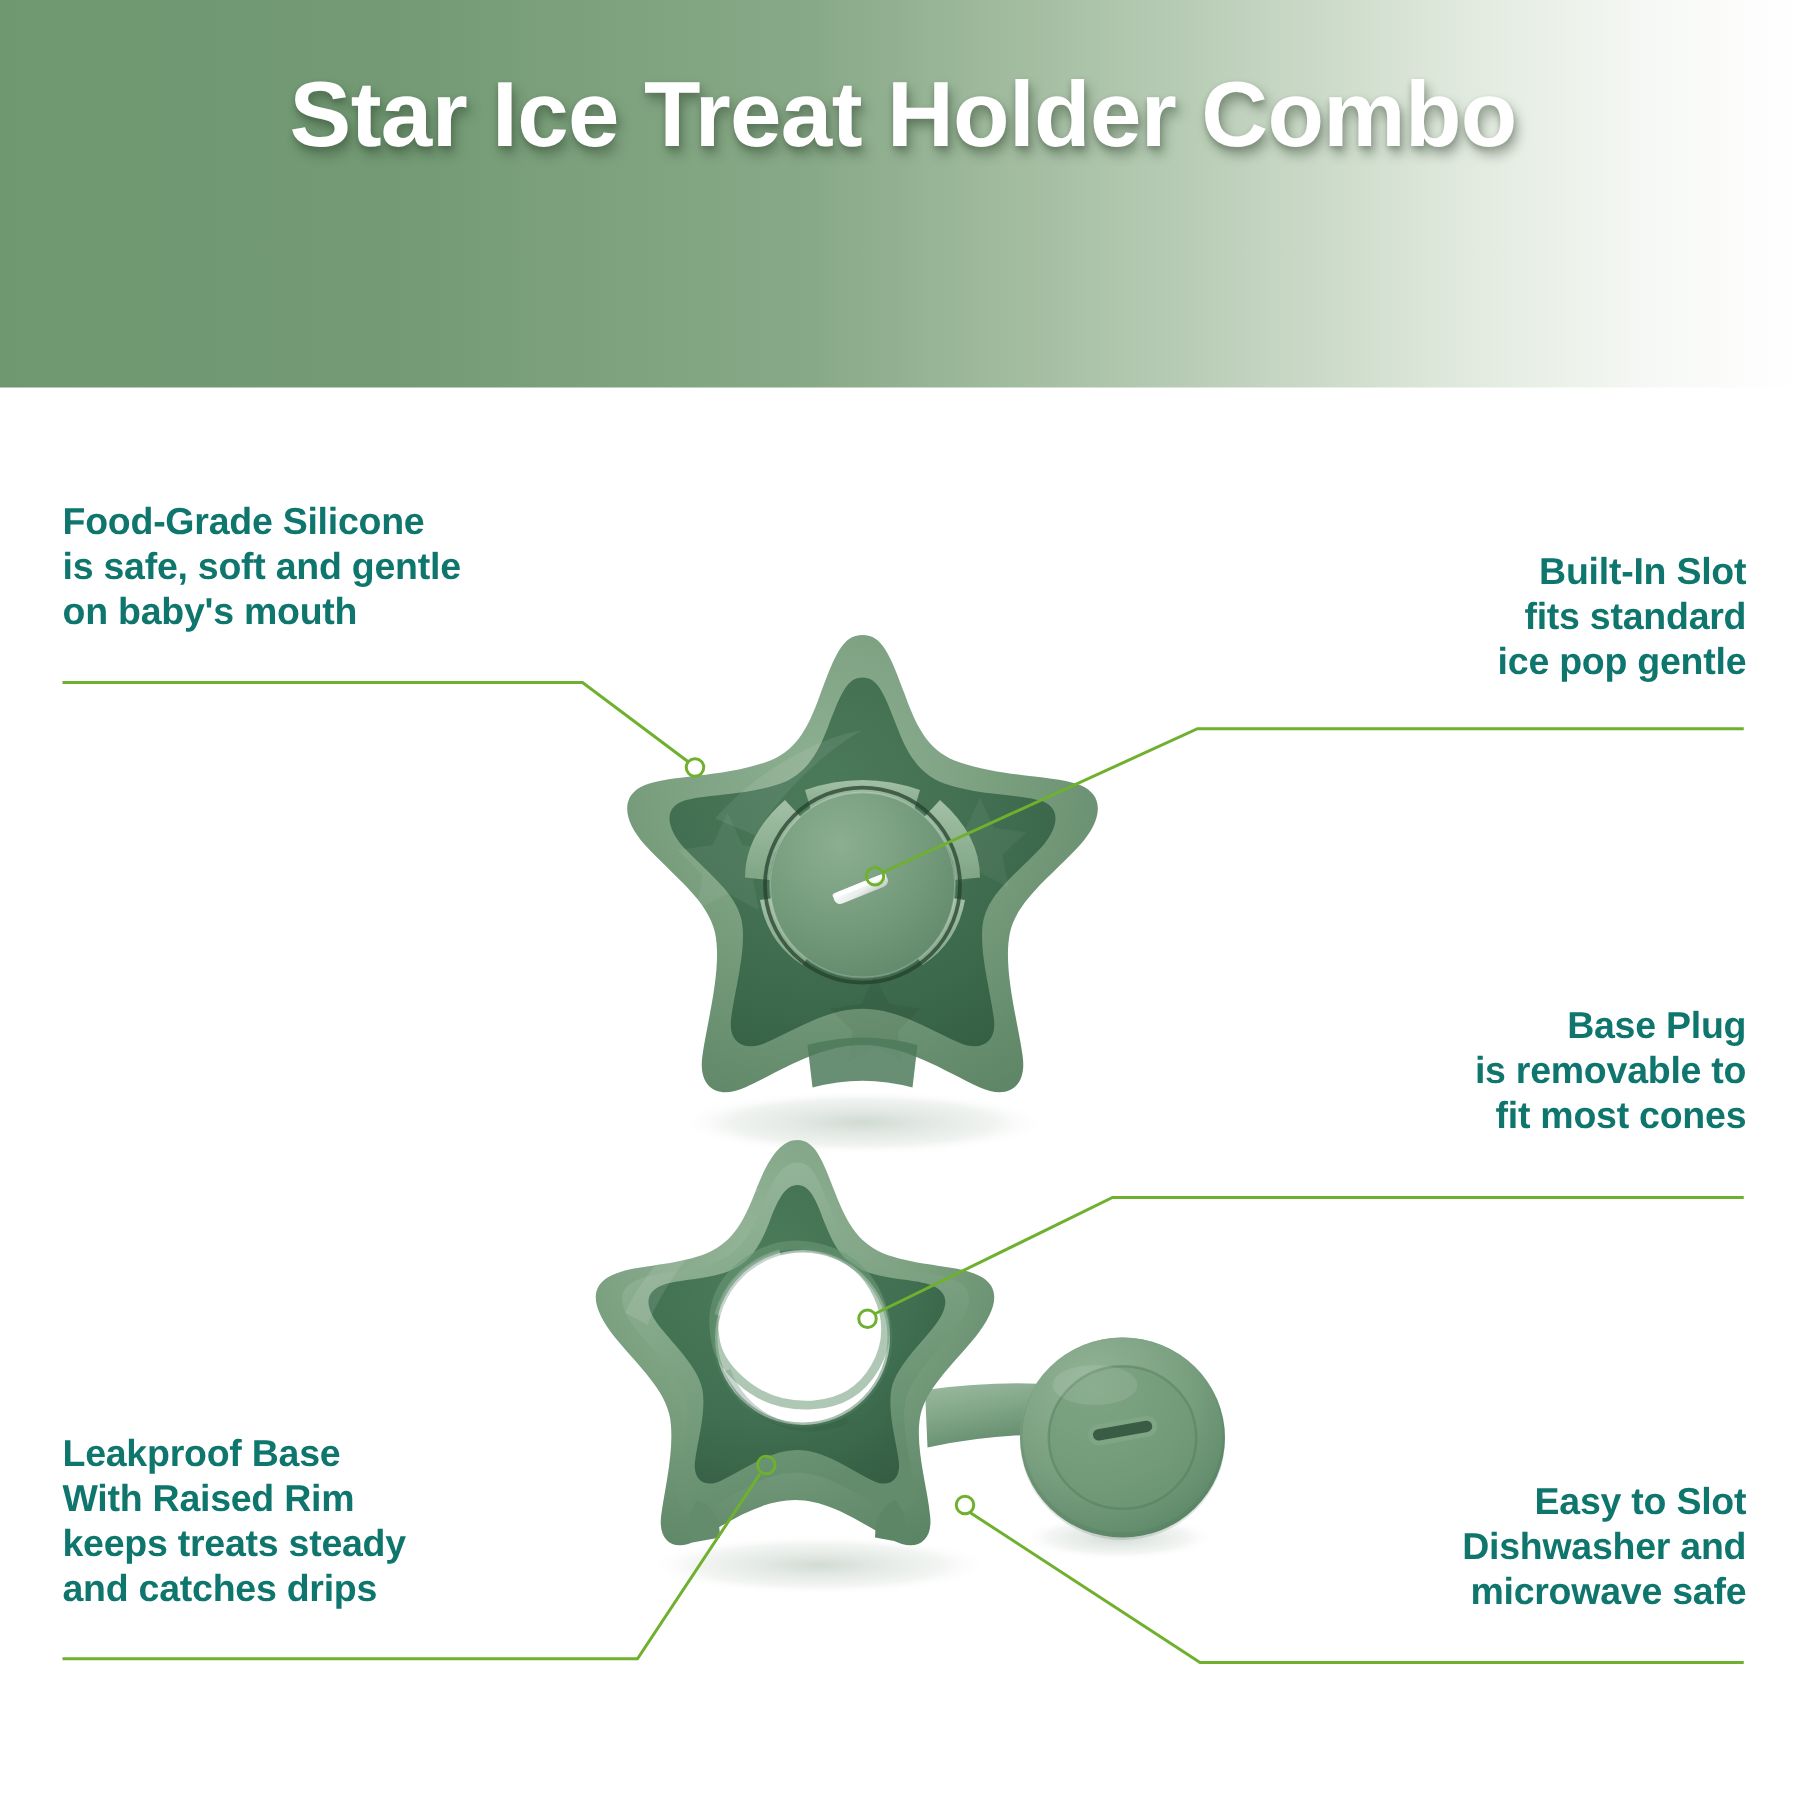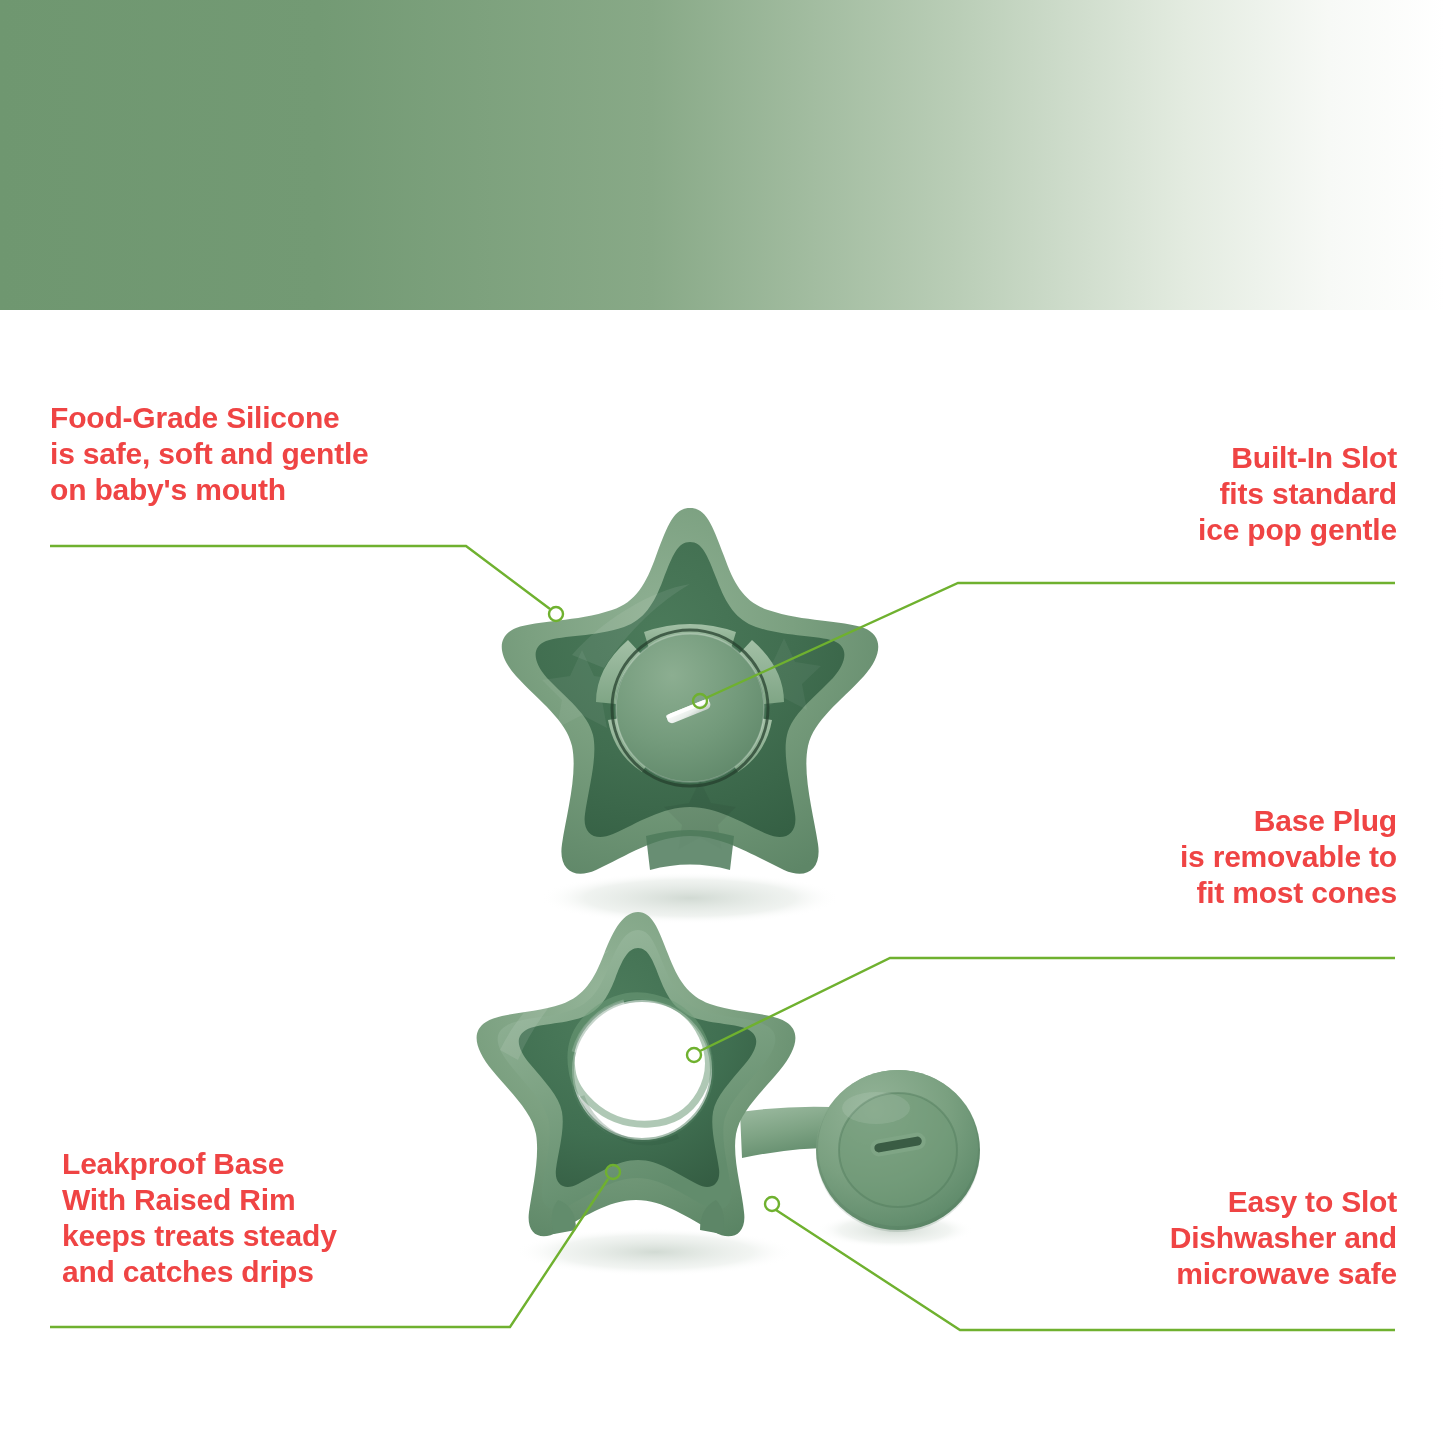--- a/index.html
+++ b/index.html
@@ -24,45 +24,46 @@
     font-size:74px;
     font-weight:bold;
     letter-spacing:-0.5px;
     text-shadow:3px 6px 9px rgba(40,60,40,0.40), 0 2px 4px rgba(40,60,40,0.25);
     white-space:nowrap;
     padding-bottom:128px;
     box-sizing:border-box;
   }
 
   
-  .feature{position:absolute;color:#ef4444;line-height:1.20;}
+  .feature{position:absolute;color:#0f766e;line-height:1.20;}
   .feature .f-title{font-weight:bold;font-size:30px;display:block;letter-spacing:-0.2px;}
   .feature .f-body{font-weight:bold;font-size:30px;display:block;letter-spacing:-0.2px;}
   .feature.left{text-align:left;}
   .feature.right{text-align:right;}
 
   #feat-silicone{left:50px;top:400px;width:420px;}
   #feat-slot{right:48px;top:440px;width:430px;}
   #feat-plug{right:48px;top:803px;width:430px;}
-  #feat-leak{left:50px;top:1146px;width:420px;margin-left:12px;}
+  #feat-leak{left:50px;top:1146px;width:420px;}
   #feat-clean{right:48px;top:1184px;width:430px;}
 
   
   #leaders{position:absolute;left:0;top:0;width:1445px;height:1445px;pointer-events:none;}
 
   
   #product-top{position:absolute;left:432px;top:480px;width:520px;height:460px;}
   #product-bottom{position:absolute;left:440px;top:900px;width:600px;height:390px;}
 </style>
 </head>
 <body>
 
 <div id="stage">
 
   <div class="banner"></div>
+  <div class="banner-title">Star Ice Treat Holder Combo</div>
 
   <svg id="product-top" viewBox="0 0 520 460">
     <defs>
       <radialGradient id="pt-outer" cx="42%" cy="30%" r="78%">
         <stop offset="0%" stop-color="#8fb093"></stop>
         <stop offset="45%" stop-color="#7ba080"></stop>
         <stop offset="100%" stop-color="#5e8667"></stop>
       </radialGradient>
       <radialGradient id="pt-inner" cx="40%" cy="30%" r="80%">
         <stop offset="0%" stop-color="#4b7a5a"></stop>

